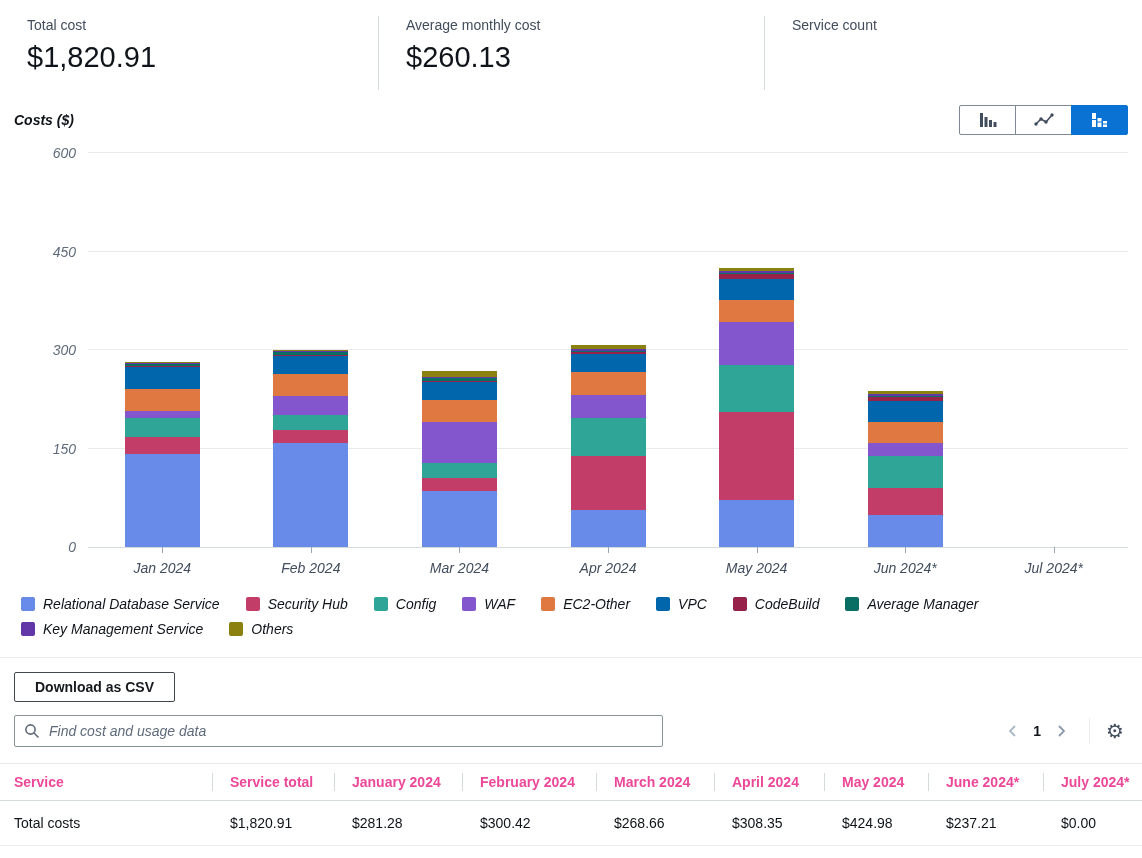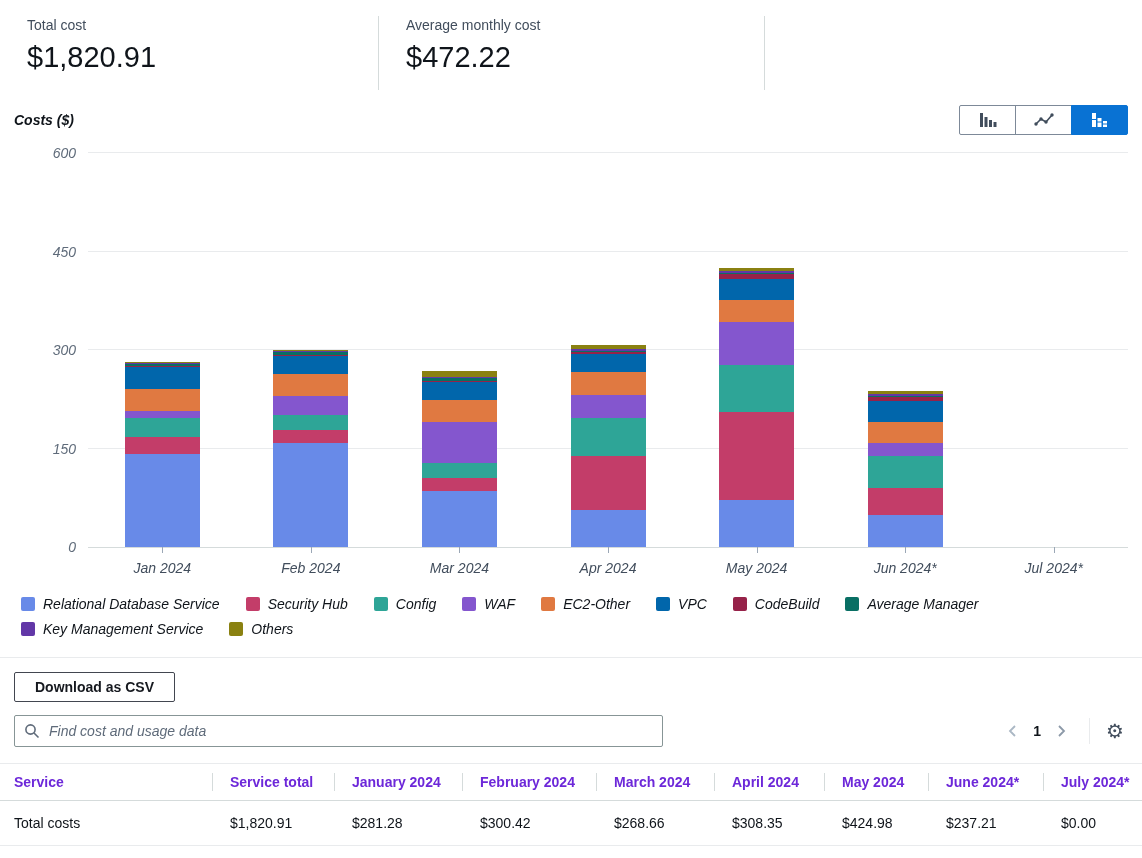--- a/index.html
+++ b/index.html
@@ -50,43 +50,44 @@
   .search input::placeholder{color:#5f6b7a;font-style:italic;}
   .spacer{flex:1;}
   .pager{display:flex;align-items:center;}
   .page-btn{background:none;border:none;padding:4px 8px;cursor:pointer;display:flex;align-items:center;}
   .page-num{font-size:14px;font-weight:700;color:#0f141a;padding:0 6px;background:none;border:none;cursor:pointer;font-family:inherit;}
   .v-div{width:1px;height:26px;background:#e9ebed;margin:0 12px 0 14px;}
   .gear{background:none;border:none;cursor:pointer;font-size:20px;color:#414d5c;
         font-family:"DejaVu Sans", sans-serif;line-height:1;padding:2px 4px;}
   
   table{width:100%;border-collapse:collapse;font-size:14px;margin-top:10px;table-layout:fixed;}
-  th{position:relative;text-align:left;font-weight:700;color:#6d28d9;padding:10px 10px 10px 18px;
+  th{position:relative;text-align:left;font-weight:700;color:#ec4899;padding:10px 10px 10px 18px;
      border-top:1px solid #e9ebed;border-bottom:1px solid #d5dbdb;white-space:nowrap;overflow:hidden;margin-left:38px;}
   th:first-child{padding-left:14px;}
   th + th::before{content:'';position:absolute;left:0;top:9px;bottom:9px;width:1px;background:#d5dbdb;}
   td{padding:14px 10px 14px 18px;border-bottom:1px solid #e9ebed;color:#0f141a;white-space:nowrap;overflow:hidden;}
   td:first-child{padding-left:14px;}
   svg{display:block;}
 </style>
 </head>
 <body>
 
 <div class="page">
 
   <div class="stats">
     <div class="stat stat1">
       <div class="stat-label">Total cost</div>
       <div class="stat-value">$1,820.91</div>
     </div>
     <div class="stat stat2">
       <div class="stat-label">Average monthly cost</div>
-      <div class="stat-value">$472.22</div>
+      <div class="stat-value">$260.13</div>
     </div>
     <div class="stat stat3">
+      <div class="stat-label">Service count</div>
     </div>
   </div>
 
   <div class="chart-section">
     <div class="chart-header">
       <div class="chart-title">Costs ($)</div>
       <div class="segmented">
         <button class="seg-btn">
           <span>
             <svg width="18" height="16" viewBox="0 0 18 16">

